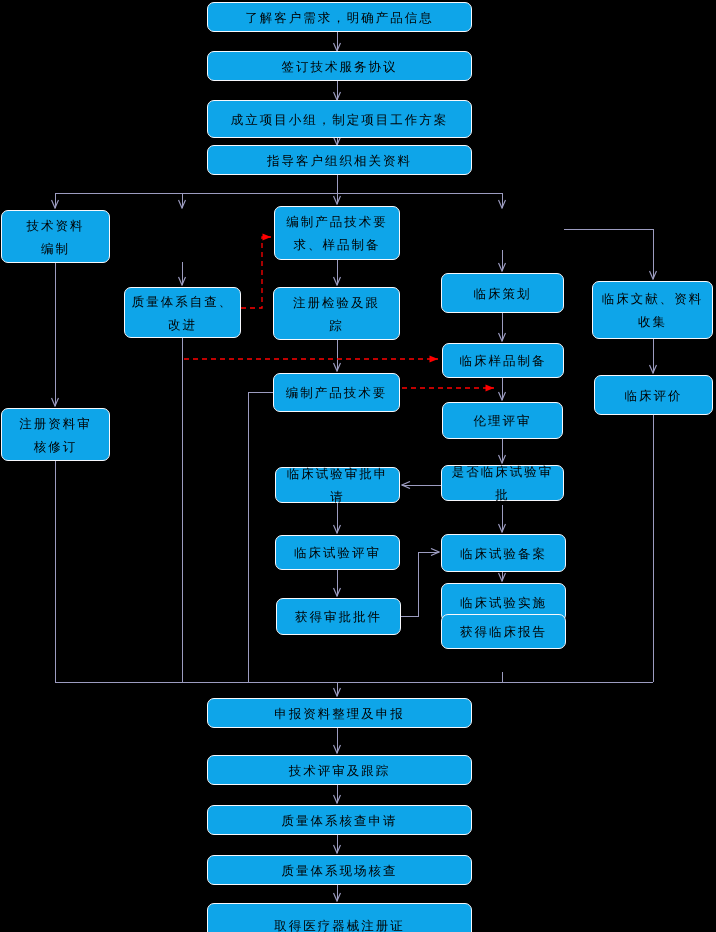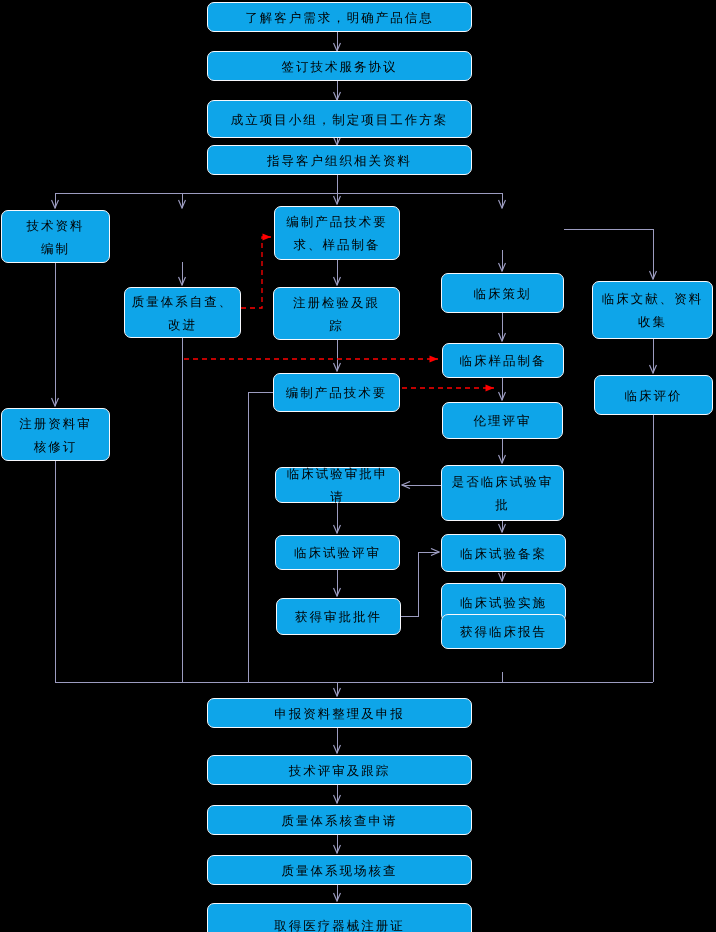--- a/index.html
+++ b/index.html
@@ -95,21 +95,21 @@
   <div class="node" style="left:592px;top:281px;width:121px;height:58px">临床文献、资料
 收集</div>
 
   <div class="node" style="left:442px;top:343px;width:122px;height:35px">临床样品制备</div>
   <div class="node" style="left:273px;top:373px;width:127px;height:39px">编制产品技术要</div>
   <div class="node" style="left:594px;top:375px;width:119px;height:40px">临床评价</div>
   <div class="node" style="left:1px;top:408px;width:109px;height:53px">注册资料审
 核修订</div>
   <div class="node" style="left:442px;top:402px;width:121px;height:37px">伦理评审</div>
 
-  <div class="node" style="left:441px;top:465px;width:123px;height:56px">是否临床试验审批</div>
+  <div class="node" style="left:441px;top:465px;width:123px;height:36px">是否临床试验审批</div>
   <div class="node" style="left:275px;top:467px;width:125px;height:36px">临床试验审批申请</div>
   <div class="node" style="left:441px;top:534px;width:125px;height:38px">临床试验备案</div>
   <div class="node" style="left:275px;top:535px;width:125px;height:35px">临床试验评审</div>
   <div class="node" style="left:441px;top:583px;width:125px;height:39px">临床试验实施</div>
   <div class="node" style="left:276px;top:598px;width:125px;height:37px">获得审批批件</div>
   <div class="node" style="left:441px;top:614px;width:125px;height:35px">获得临床报告</div>
 
   <div class="node" style="left:207px;top:698px;width:265px;height:30px">申报资料整理及申报</div>
   <div class="node" style="left:207px;top:755px;width:265px;height:28px">技术评审及跟踪</div>
   <div class="node" style="left:207px;top:805px;width:265px;height:28px">质量体系核查申请</div>

